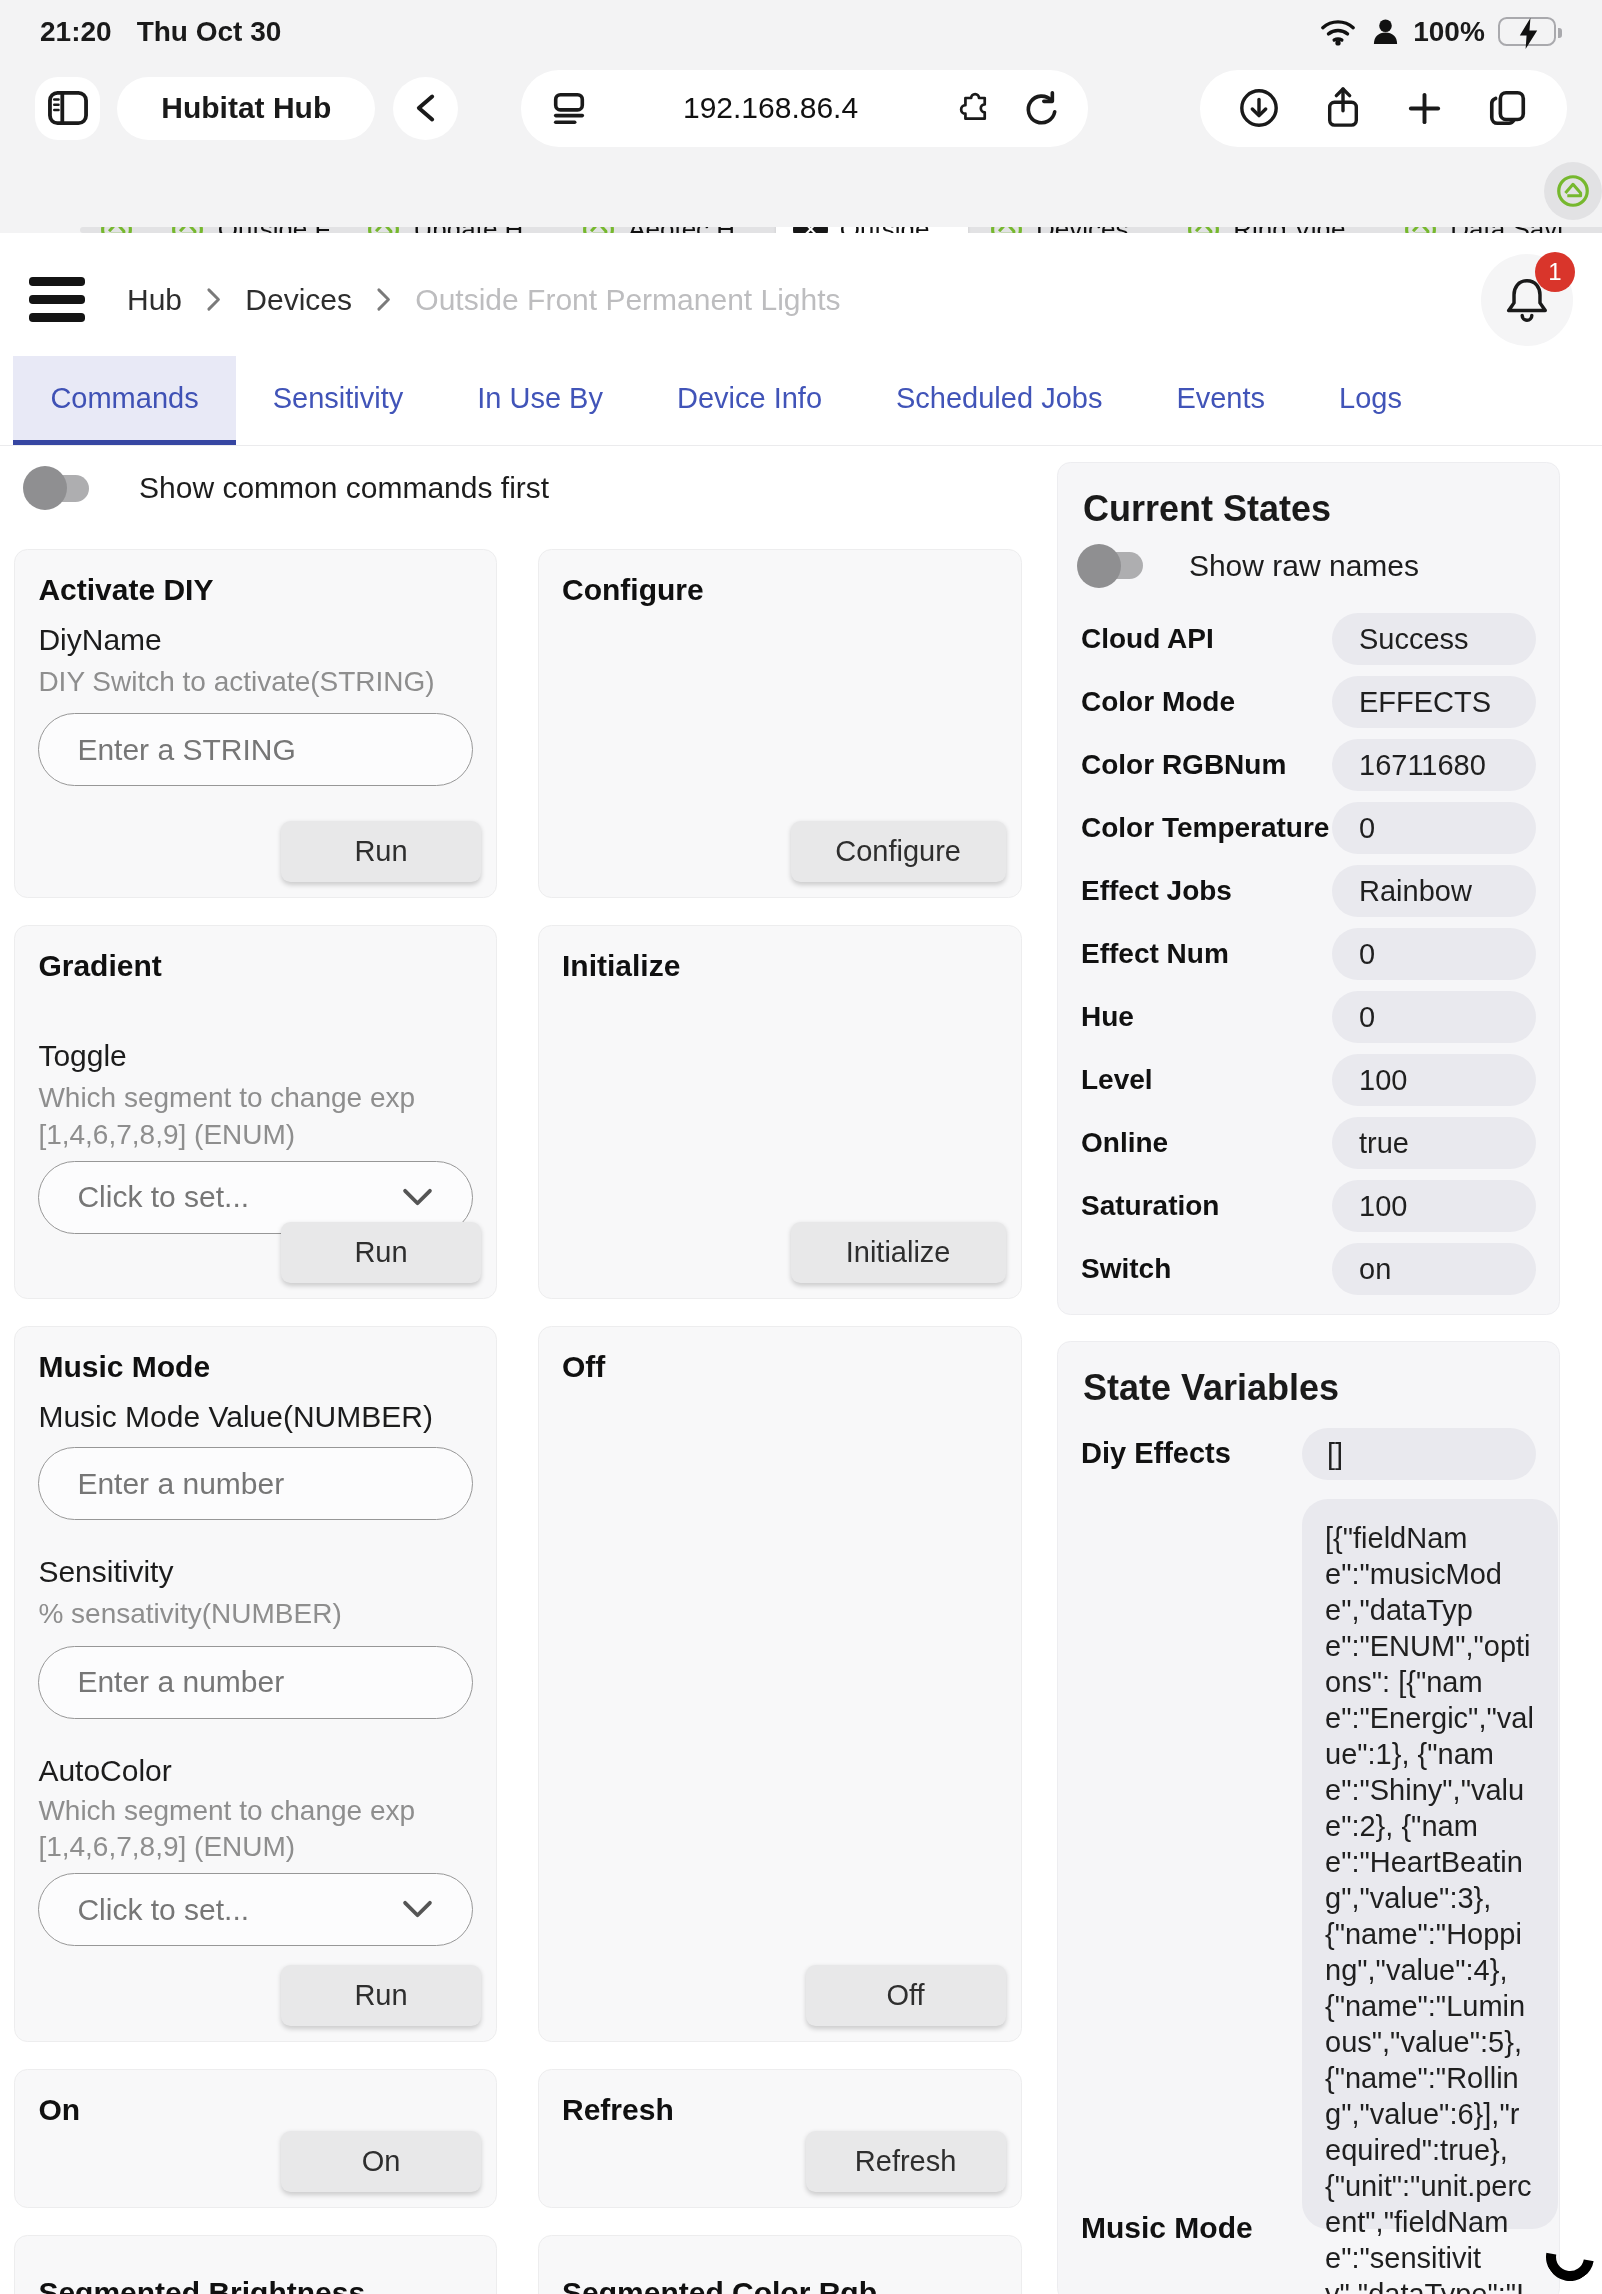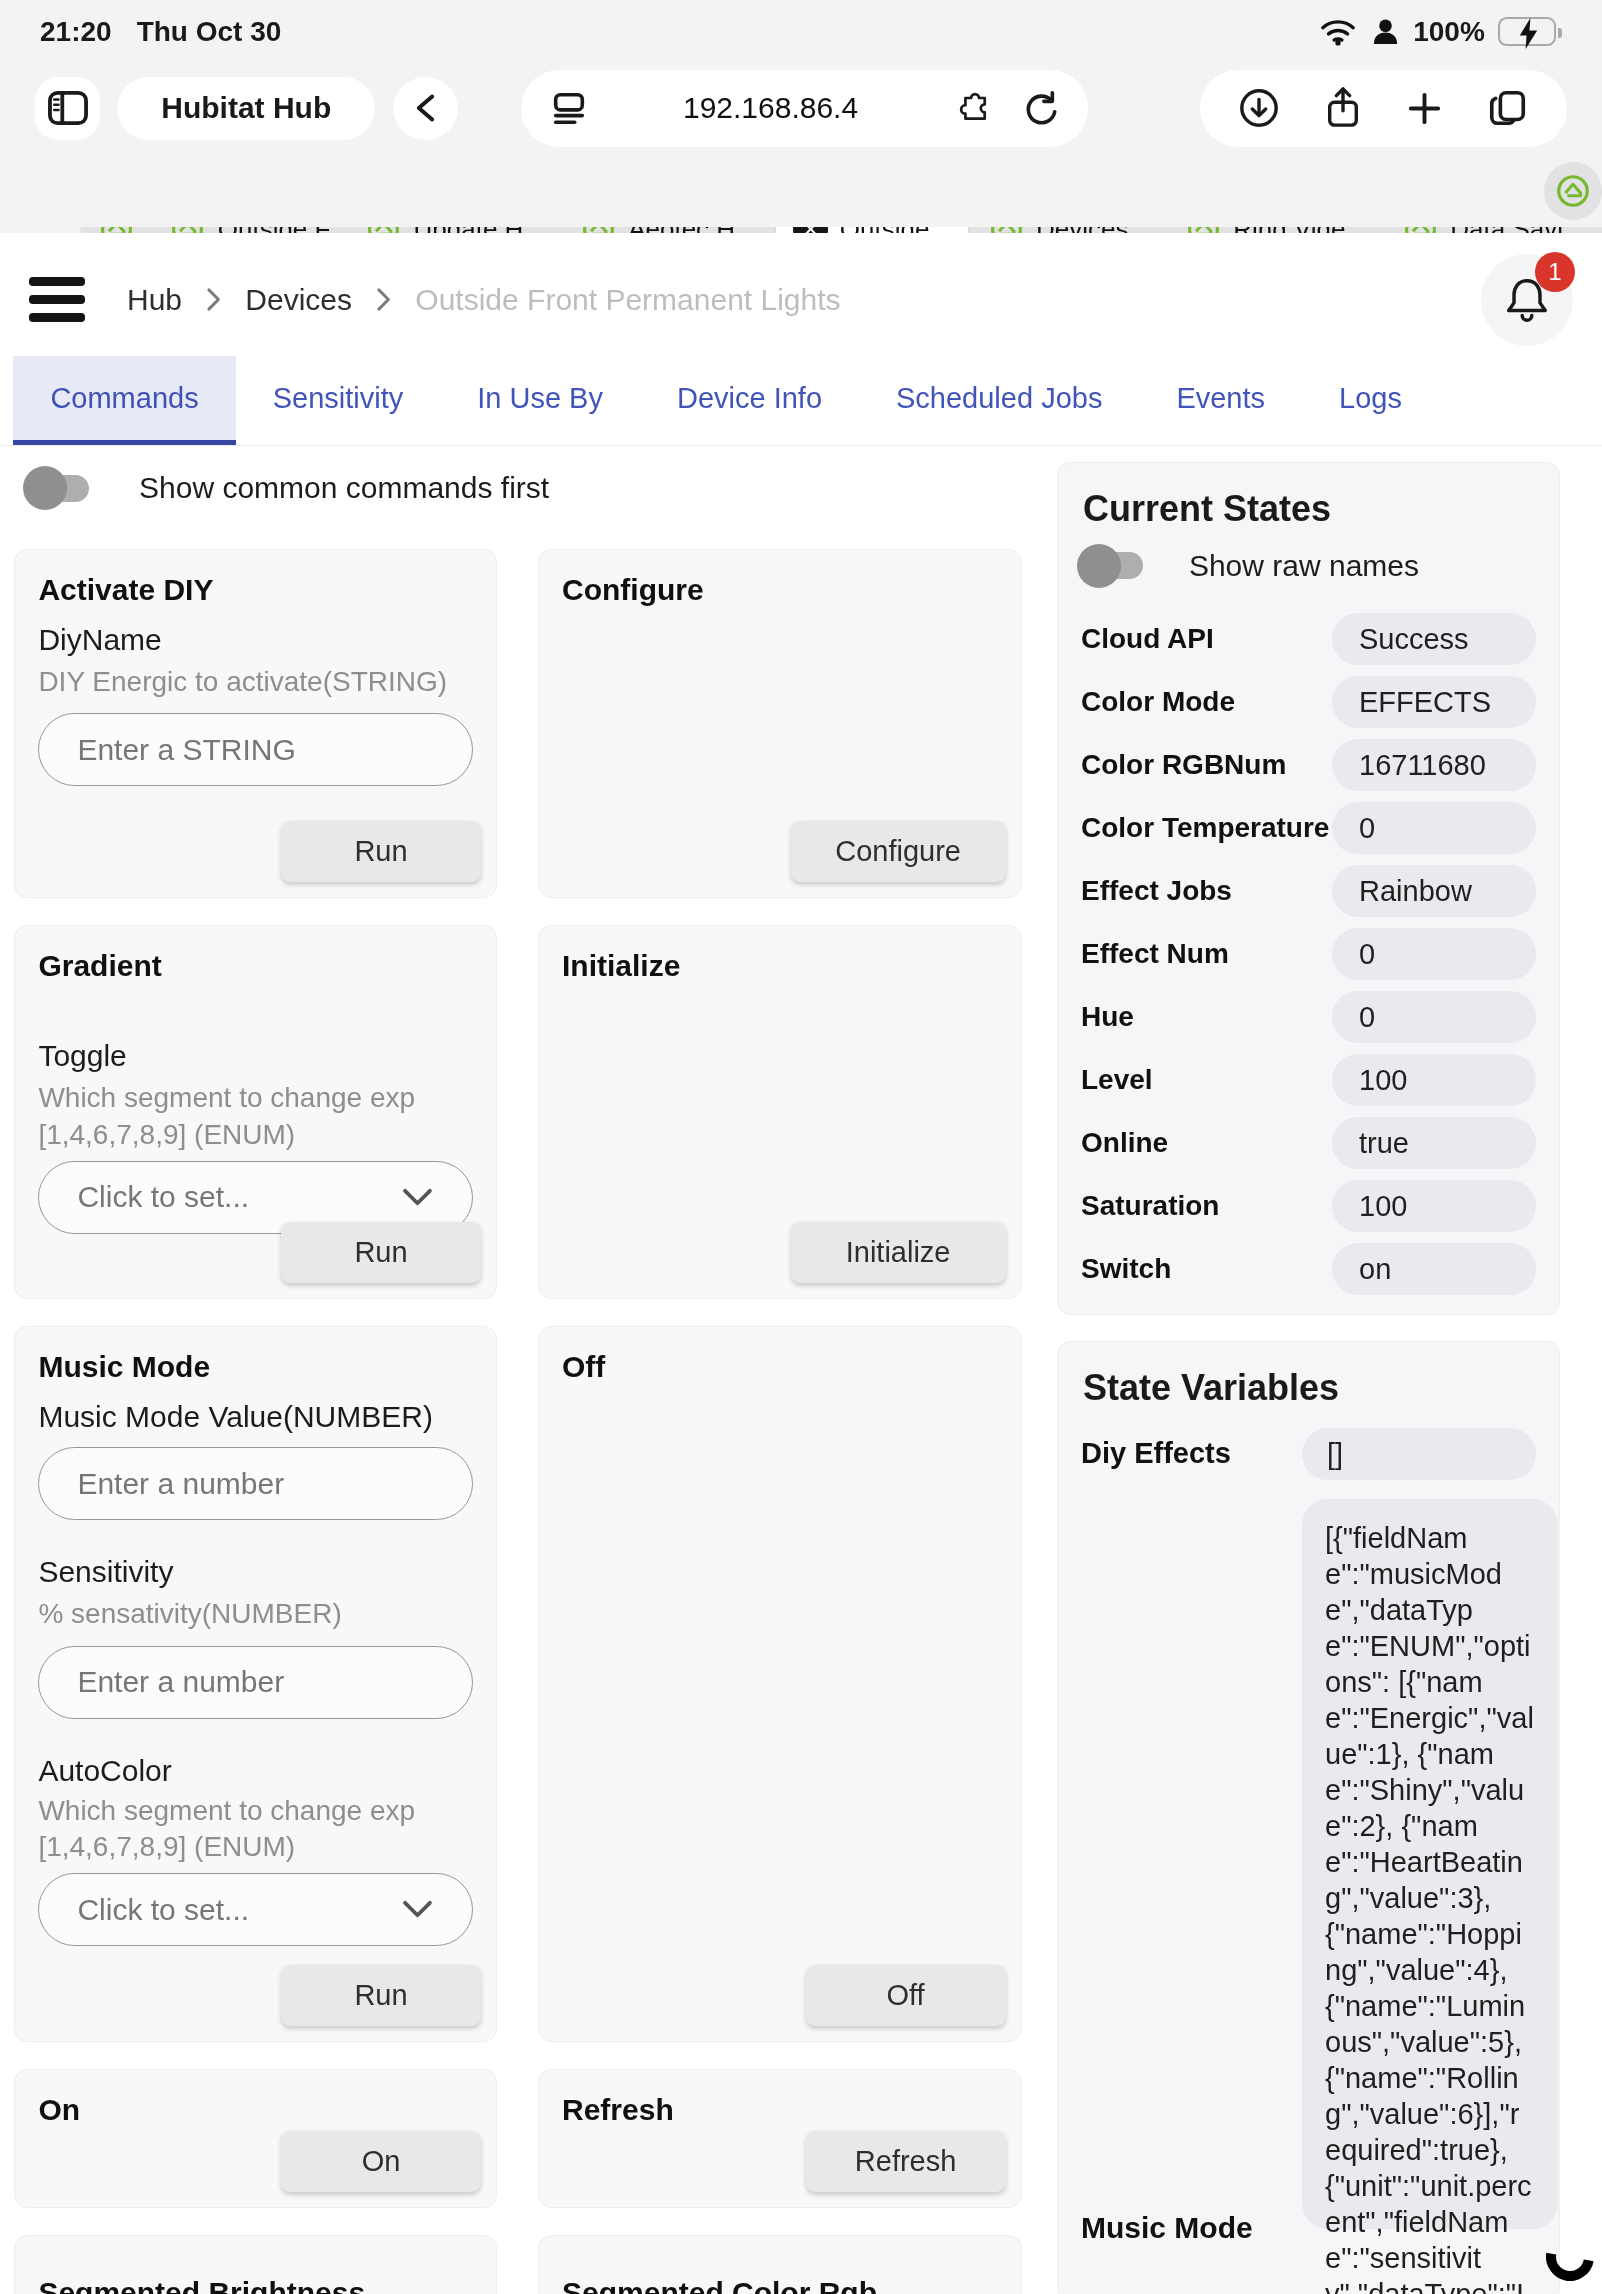--- a/index.html
+++ b/index.html
@@ -304,21 +304,21 @@
     <div class="switch">
         <div class="knob"></div>
       </div>
     <div class="lbl">Show common commands first</div>
   </div>
 
   <div class="col col-left">
     <div class="card h363">
       <h3>Activate DIY</h3>
       <div class="field-label">DiyName</div>
-      <div class="field-hint">DIY Energic to activate(STRING)</div>
+      <div class="field-hint">DIY Switch to activate(STRING)</div>
       <div class="text-input">Enter a STRING</div>
       <button class="run-btn">Run</button>
     </div>
     <div class="card h389">
       <h3>Gradient</h3>
       <div class="field-label" style="margin-top:56px;">Toggle</div>
       <div class="field-hint">Which segment to change exp [1,4,6,7,8,9] (ENUM)</div>
       <div class="dropdown">
         <span>Click to set...</span>
         <svg class="si" width="33" height="21" viewBox="0 0 34 22">

